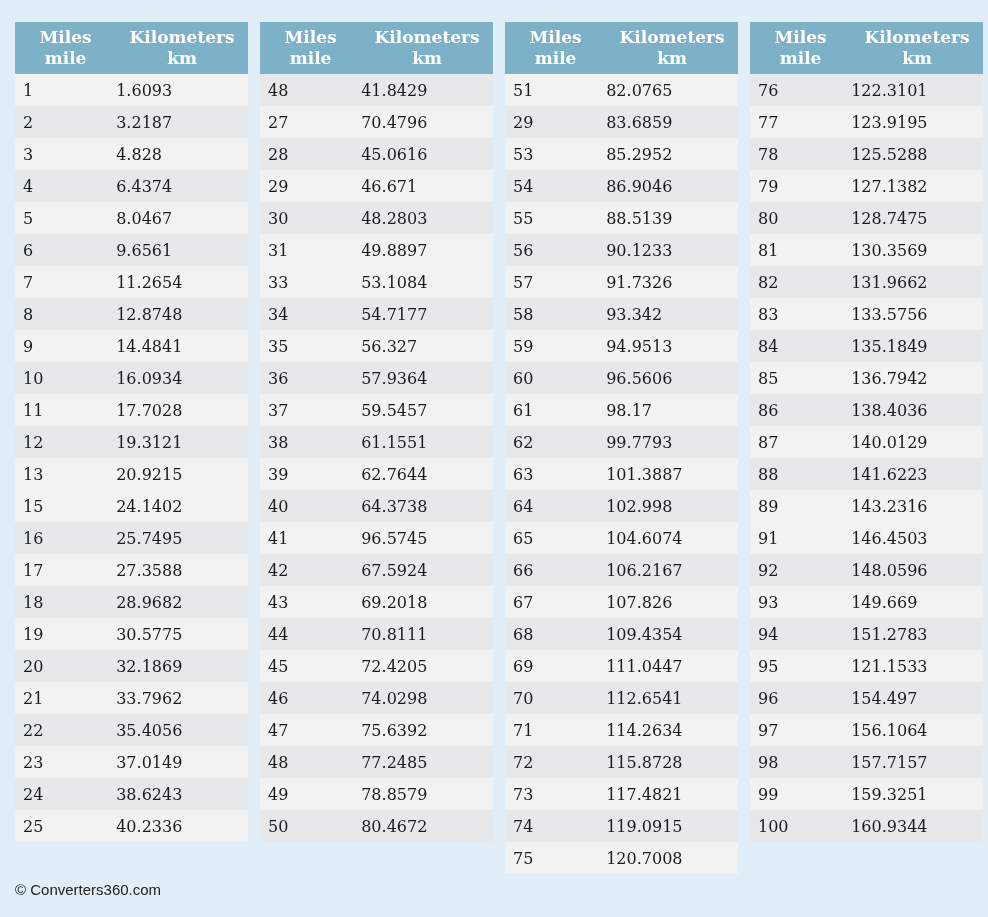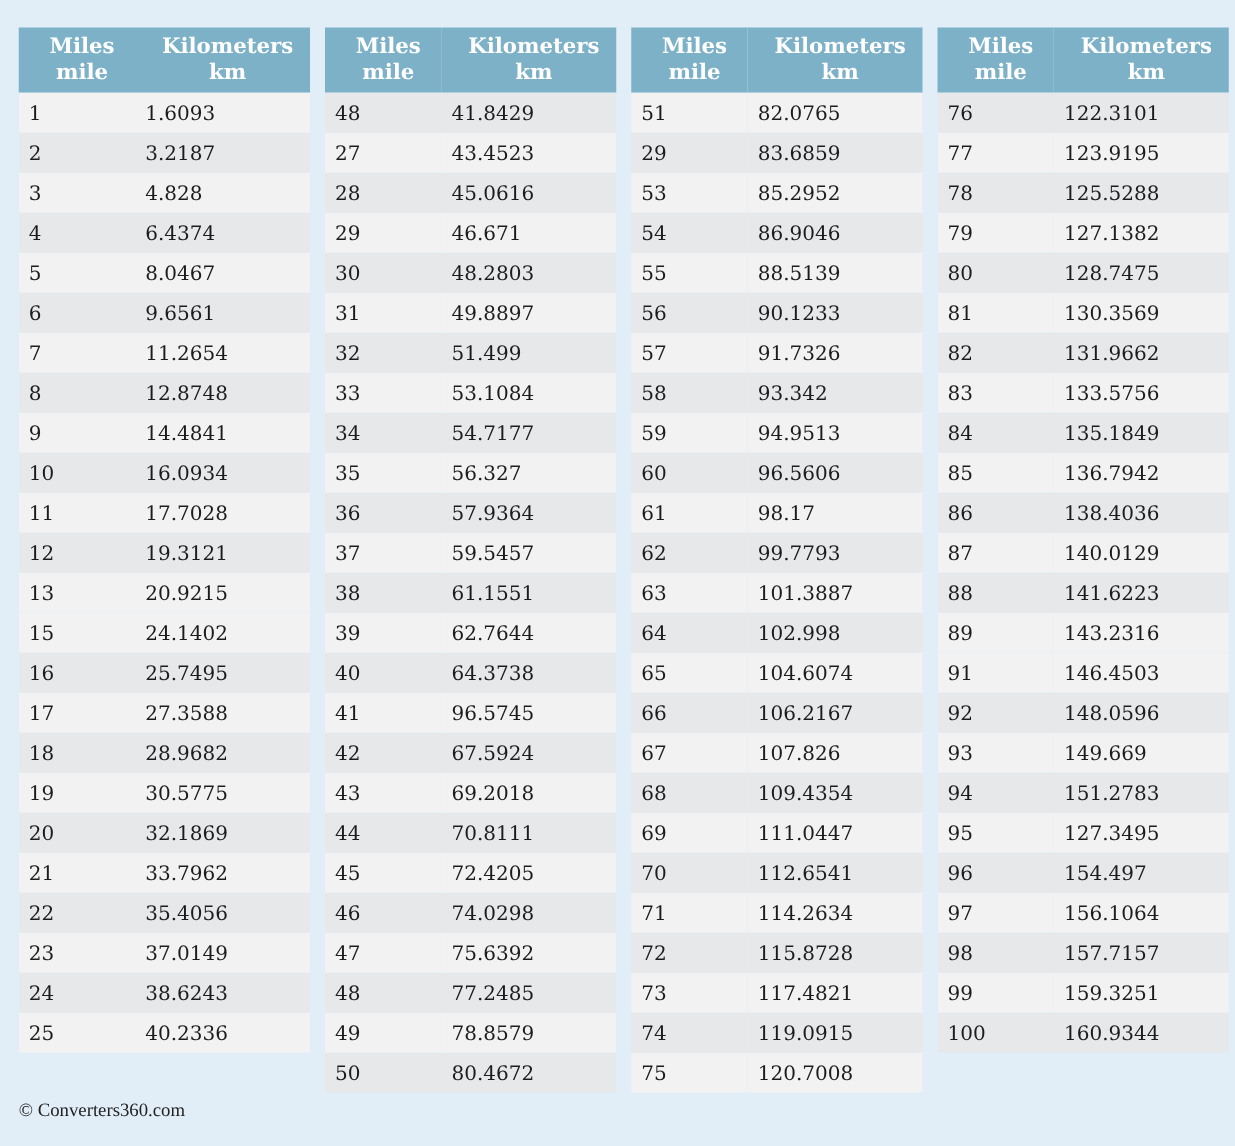--- a/index.html
+++ b/index.html
@@ -42,21 +42,21 @@
     color:var(--cell-text);
     padding-left:8px;
     vertical-align:middle;
     white-space:nowrap;
     overflow:hidden;
   }
   tr.r-light td{background:var(--row-light);}
   tr.r-dark td{background:var(--row-dark);}
   .footer{
     margin-top:7px;
-    font-family:Liberation Serif, serif;
+    font-family:Liberation Sans, sans-serif;
     font-size:15px;
     color:var(--footer-text);
   }
 </style>
 </head>
 <body>
 
 <div class="wrap">
   <div class="tables">
 
@@ -197,41 +197,37 @@
               </th>
           </tr>
         </thead>
         <tbody>
             <tr class="r-dark">
               <td>48</td>
               <td>41.8429</td>
             </tr>
             <tr class="r-light">
               <td>27</td>
-              <td>43.4523</td>
+              <td>70.4796</td>
             </tr>
             <tr class="r-dark">
               <td>28</td>
               <td>45.0616</td>
             </tr>
             <tr class="r-light">
               <td>29</td>
               <td>46.671</td>
             </tr>
             <tr class="r-dark">
               <td>30</td>
               <td>48.2803</td>
             </tr>
             <tr class="r-light">
               <td>31</td>
               <td>49.8897</td>
-            </tr>
-            <tr class="r-dark">
-              <td>32</td>
-              <td>51.499</td>
             </tr>
             <tr class="r-light">
               <td>33</td>
               <td>53.1084</td>
             </tr>
             <tr class="r-dark">
               <td>34</td>
               <td>54.7177</td>
             </tr>
             <tr class="r-light">
@@ -511,21 +507,21 @@
             <tr class="r-light">
               <td>93</td>
               <td>149.669</td>
             </tr>
             <tr class="r-dark">
               <td>94</td>
               <td>151.2783</td>
             </tr>
             <tr class="r-light">
               <td>95</td>
-              <td>127.3495</td>
+              <td>121.1533</td>
             </tr>
             <tr class="r-dark">
               <td>96</td>
               <td>154.497</td>
             </tr>
             <tr class="r-light">
               <td>97</td>
               <td>156.1064</td>
             </tr>
             <tr class="r-dark">

